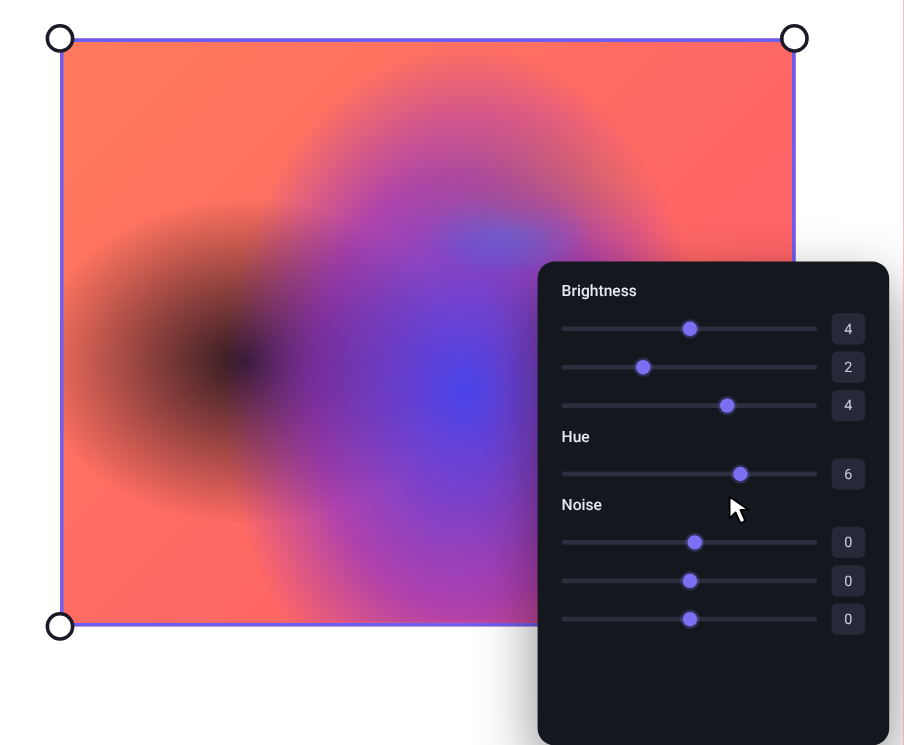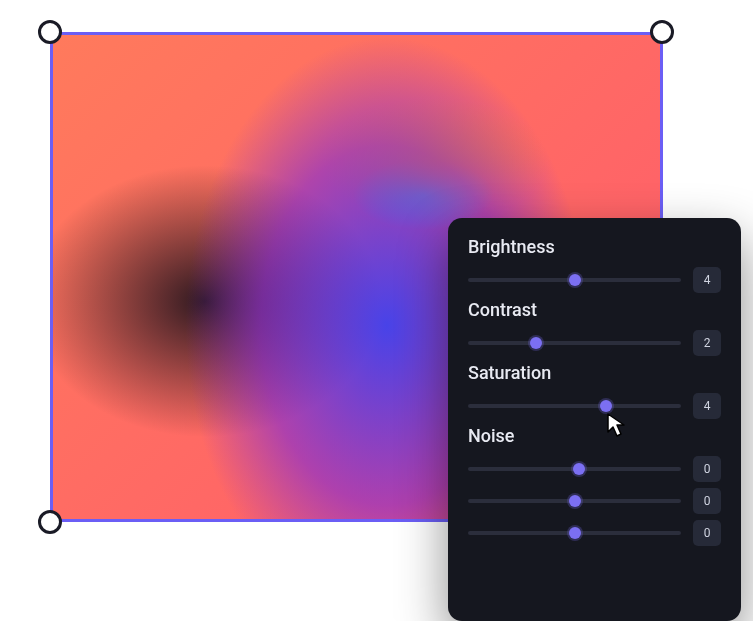--- a/index.html
+++ b/index.html
@@ -64,21 +64,21 @@
     padding: 18px 20px 14px 20px;
     color: #e6e8ef;
     z-index: 10;
     overflow: hidden;
   }
 
   .control {
     margin-bottom: 6px;
   }
   .control-label {
-    font-size: 18px;
+    font-size: 13px;
     font-weight: 500;
     color: #e8eaf2;
     margin-bottom: 10px;
     display: block;
   }
   .control-row {
     display: flex;
     align-items: center;
     gap: 12px;
   }
@@ -140,39 +140,46 @@
     <span class="control-label">Brightness</span>
     <div class="control-row">
       <div class="track">
         <div class="thumb" style="left:50%"></div>
       </div>
       <div class="value-box">4</div>
     </div>
   </div>
 
   <div class="control">
-    <span class="control-label">Contrast</span>
     <div class="control-row">
       <div class="track">
         <div class="thumb" style="left:32%"></div>
       </div>
       <div class="value-box">2</div>
     </div>
   </div>
 
   <div class="control">
-    <span class="control-label">Saturation</span>
     <div class="control-row">
       <div class="track">
         <div class="thumb" style="left:65%"></div>
       </div>
       <div class="value-box">4</div>
     </div>
   </div>
 
+  <div class="control">
+    <span class="control-label">Hue</span>
+    <div class="control-row">
+      <div class="track">
+        <div class="thumb" style="left:70%"></div>
+      </div>
+      <div class="value-box">6</div>
+    </div>
+  </div>
 
   <div class="control">
     <span class="control-label">Noise</span>
     <div class="control-row">
       <div class="track">
         <div class="thumb" style="left:52%"></div>
       </div>
       <div class="value-box">0</div>
     </div>
   </div>

